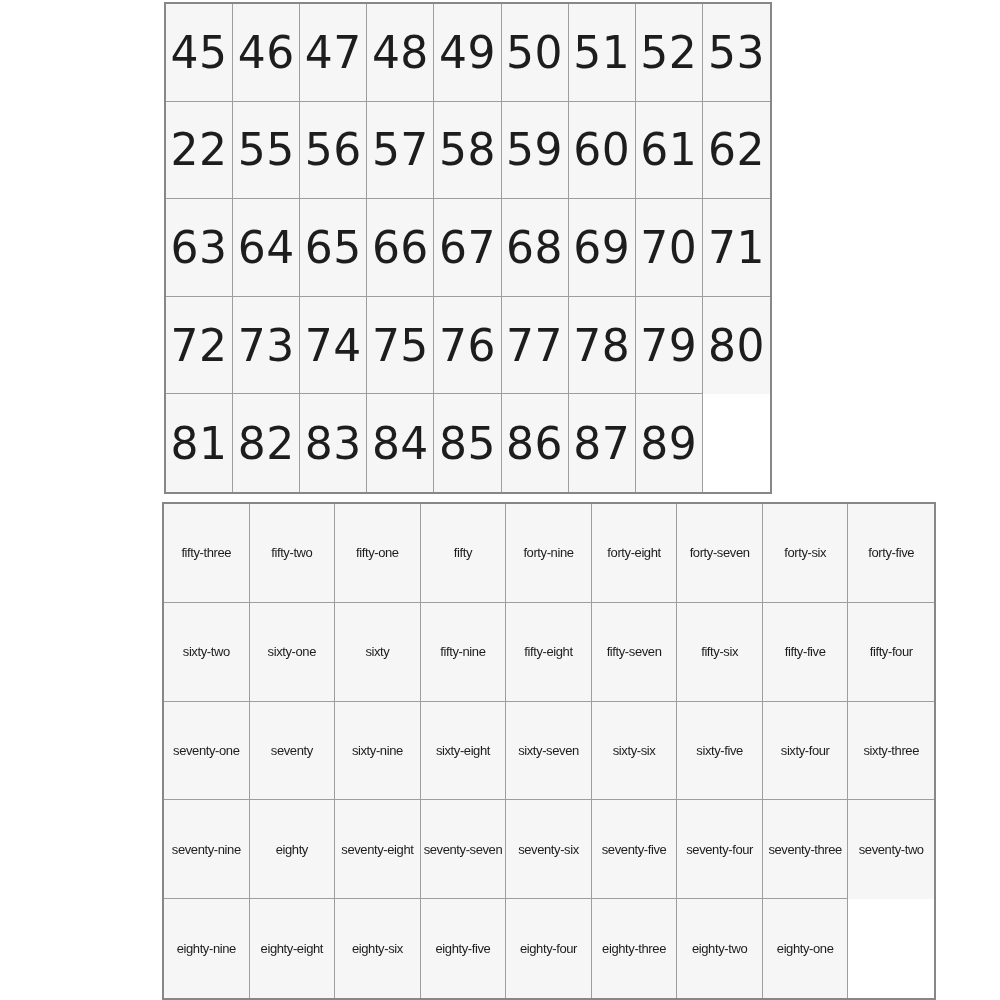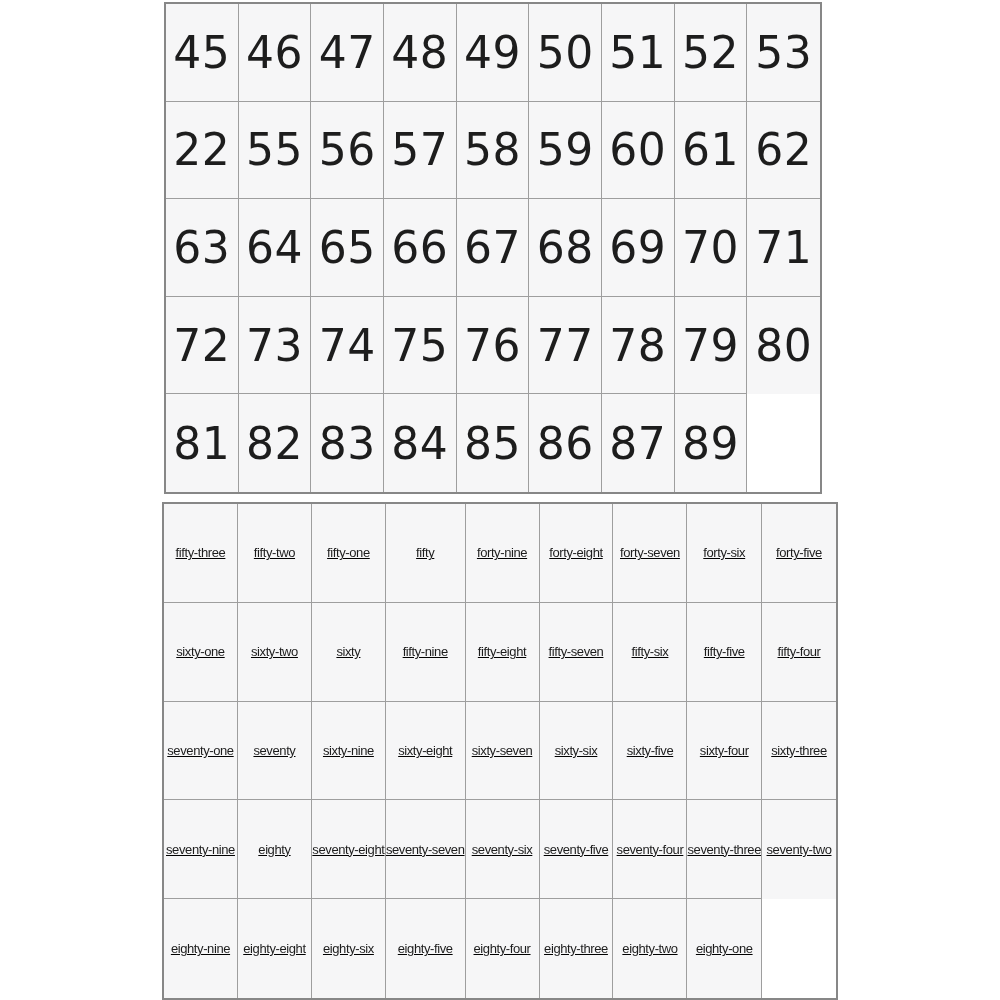--- a/index.html
+++ b/index.html
@@ -24,29 +24,28 @@
     display: grid;
     grid-template-columns: repeat(9, 1fr);
     grid-auto-rows: 1fr;
     box-sizing: border-box;
     border: 2px solid #878787;
     background: #ffffff;
   }
   .grid-numbers {
     left: 164px;
     top: 2px;
-    width: 658px;
+    width: 608px;
     height: 492px;
   }
   .grid-words {
     left: 162px;
     top: 502px;
-    width: 676px;
+    width: 774px;
     height: 498px;
-    text-decoration: underline;
   }
   .cell {
     background: #f6f6f7;
     border-right: 1px solid #9e9e9e;
     border-bottom: 1px solid #9e9e9e;
     display: flex;
     align-items: center;
     justify-content: center;
     color: #1d1d1d;
     box-sizing: border-box;
@@ -120,22 +119,22 @@
   <div class="grid grid-words">
       <div class="cell cell-word">fifty-three</div>
       <div class="cell cell-word">fifty-two</div>
       <div class="cell cell-word">fifty-one</div>
       <div class="cell cell-word">fifty</div>
       <div class="cell cell-word">forty-nine</div>
       <div class="cell cell-word">forty-eight</div>
       <div class="cell cell-word">forty-seven</div>
       <div class="cell cell-word">forty-six</div>
       <div class="cell cell-word">forty-five</div>
+      <div class="cell cell-word">sixty-two</div>
       <div class="cell cell-word">sixty-one</div>
-      <div class="cell cell-word">sixty-two</div>
       <div class="cell cell-word">sixty</div>
       <div class="cell cell-word">fifty-nine</div>
       <div class="cell cell-word">fifty-eight</div>
       <div class="cell cell-word">fifty-seven</div>
       <div class="cell cell-word">fifty-six</div>
       <div class="cell cell-word">fifty-five</div>
       <div class="cell cell-word">fifty-four</div>
       <div class="cell cell-word">seventy-one</div>
       <div class="cell cell-word">seventy</div>
       <div class="cell cell-word">sixty-nine</div>

